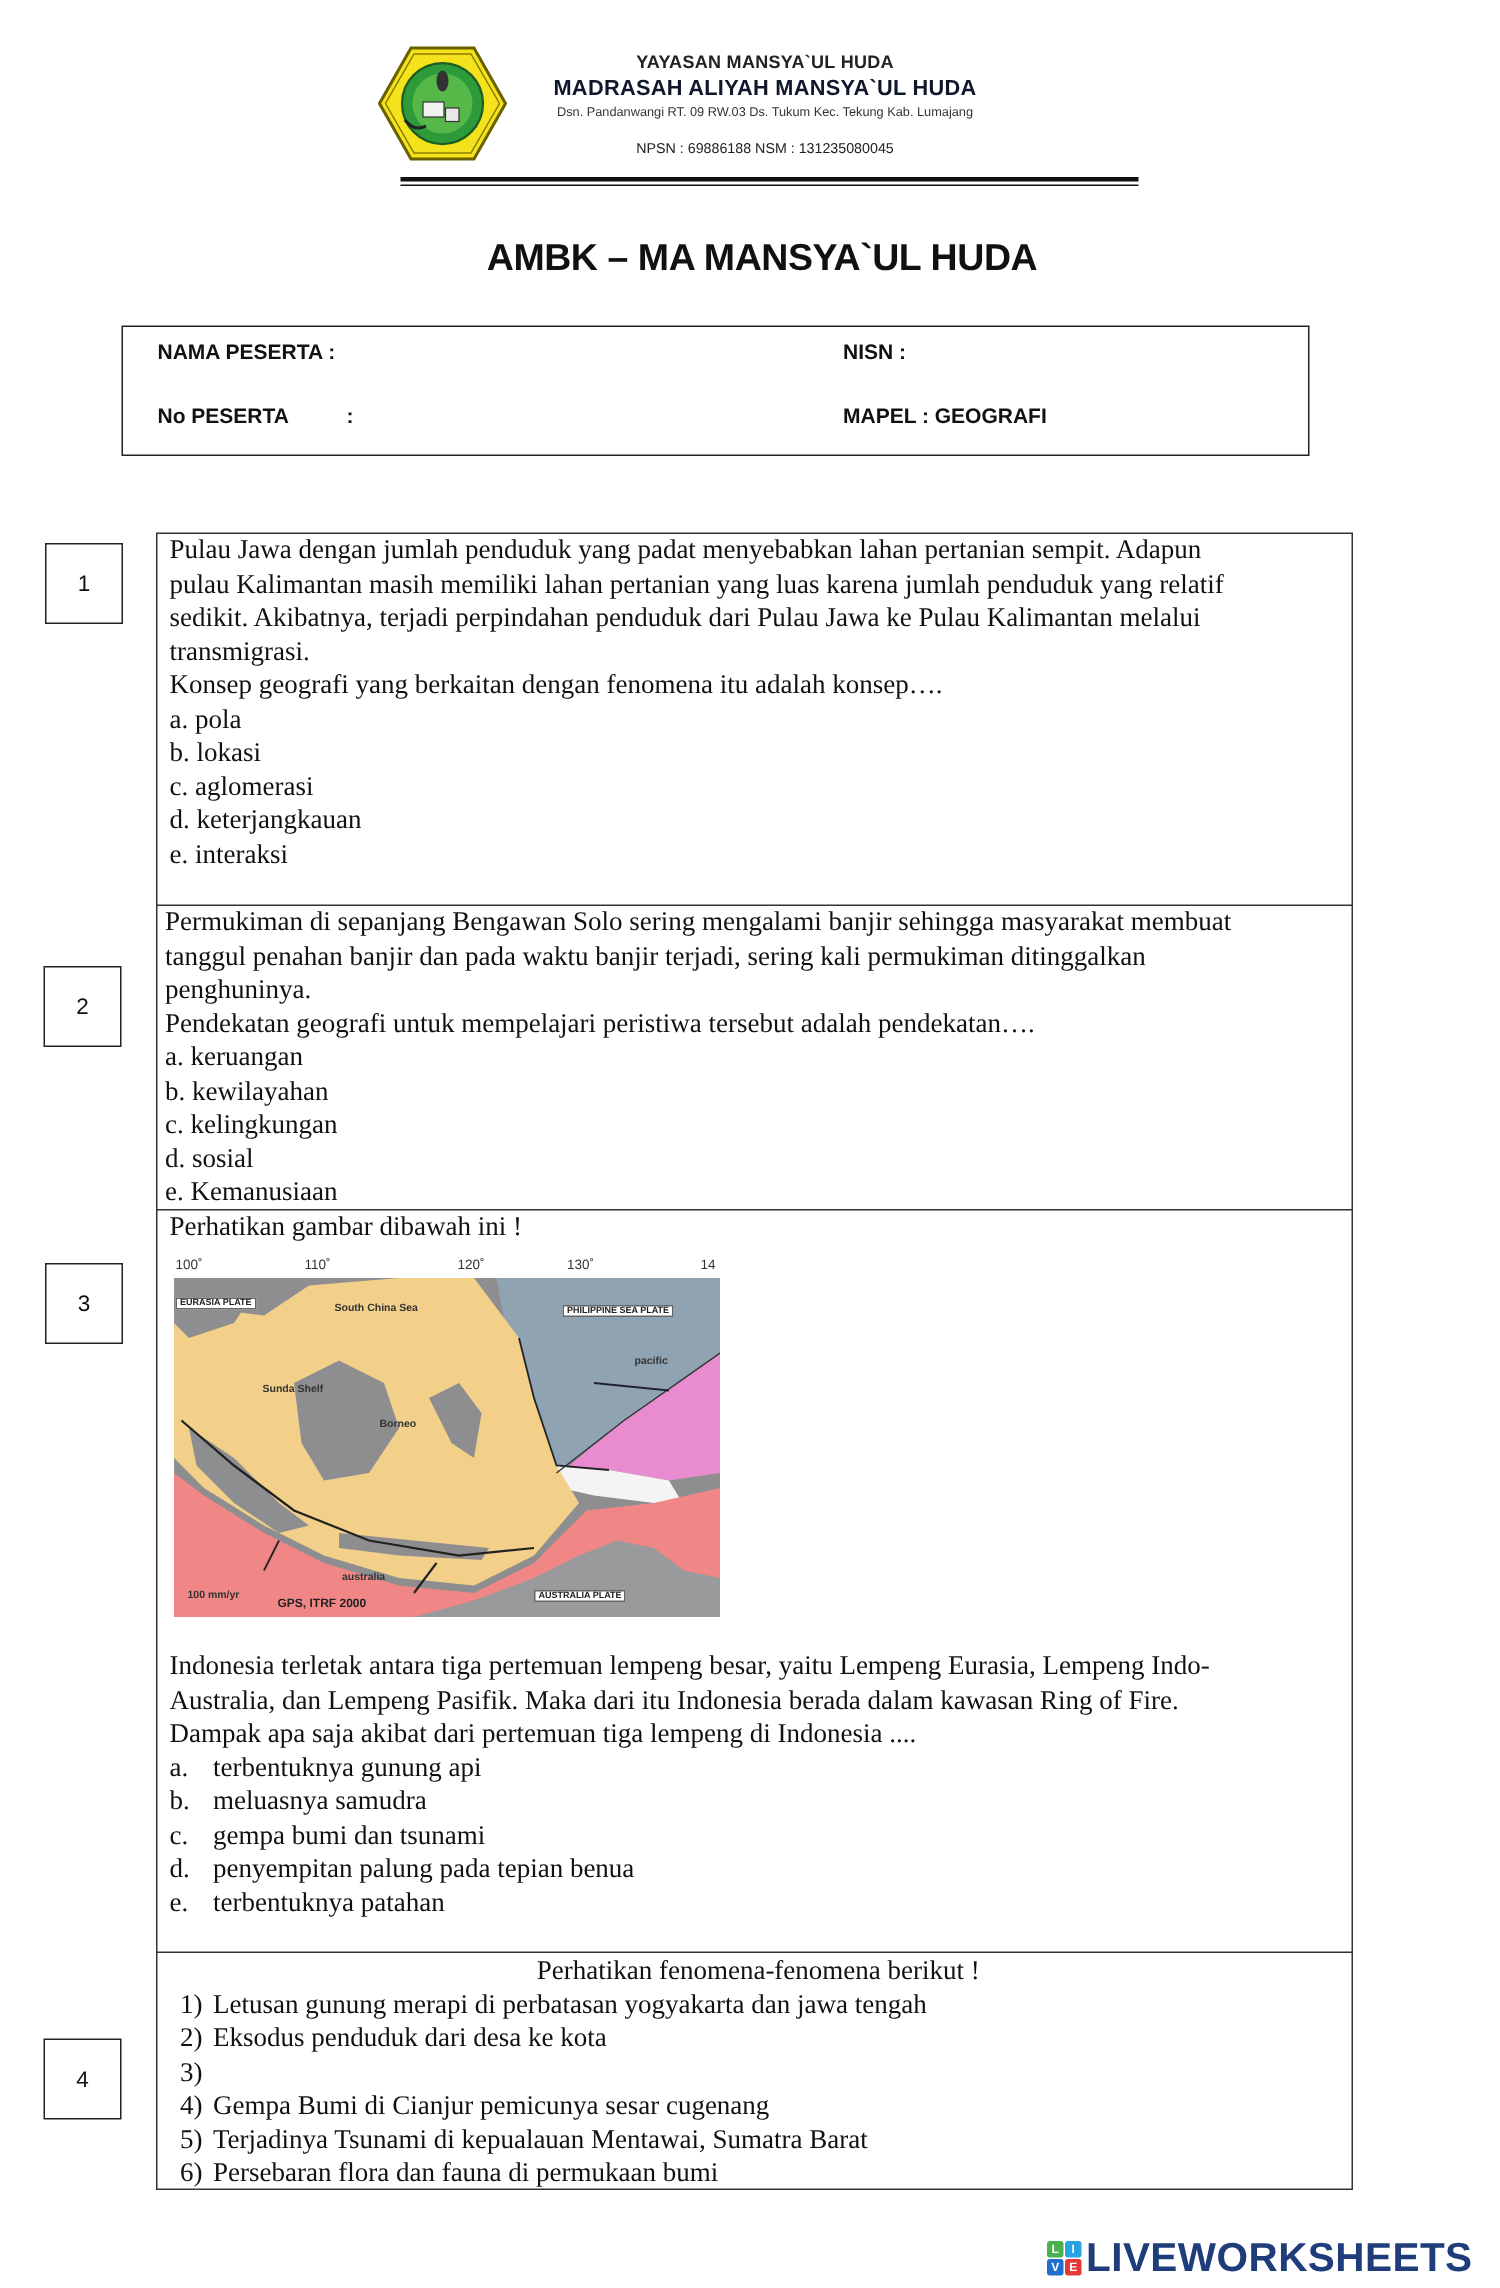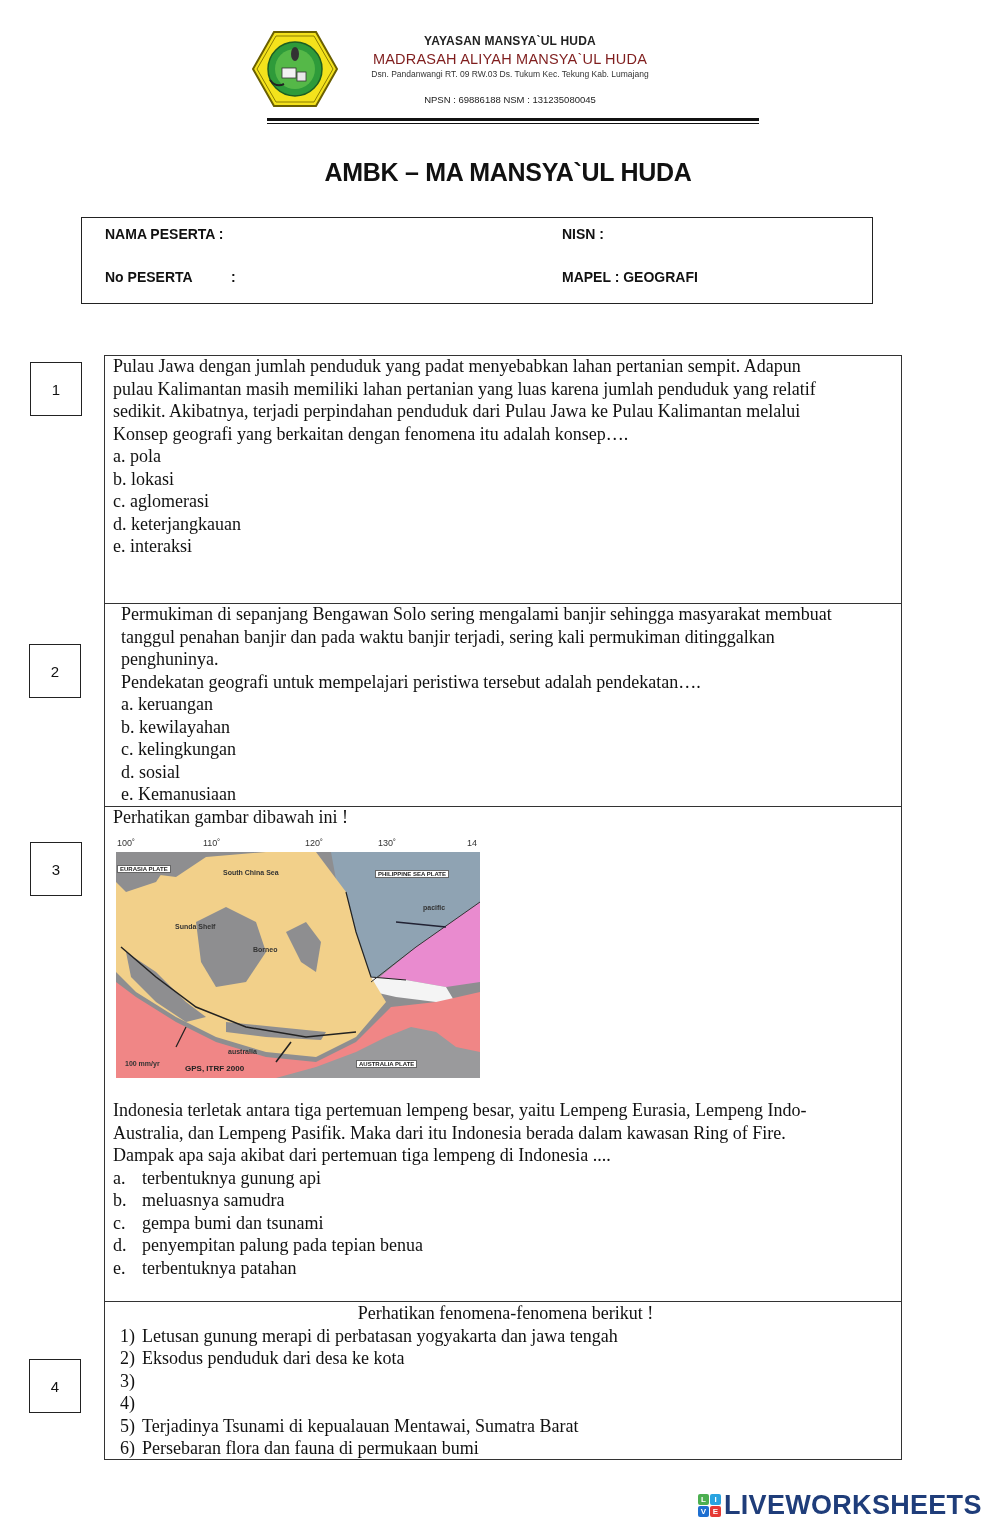--- a/index.html
+++ b/index.html
@@ -1,21 +1,21 @@
 <!DOCTYPE html>
 <html><head>
 <meta charset="utf-8">
 <style>
   html, body { margin:0; padding:0; background:#ffffff; }
   body { width:1000px; height:1525px; position:relative; overflow:hidden; font-family:"DejaVu Serif", serif; color:#111; }
   .abs { position:absolute; }
   
   .logo { left:252px; top:30px; width:86px; height:78px; }
   .lh-line1 { left:360px; top:34px; width:300px; text-align:center; font-family:"Liberation Sans", sans-serif; font-size:12px; font-weight:bold; color:#222; letter-spacing:0.2px; }
-  .lh-line2 { left:360px; top:51px; width:300px; text-align:center; font-family:"Liberation Sans", sans-serif; font-size:14.5px; font-weight:normal; color:#7f1d1d; letter-spacing:0.2px; }
+  .lh-line2 { left:360px; top:51px; width:300px; text-align:center; font-family:"Liberation Sans", sans-serif; font-size:14.5px; font-weight:bold; color:#0f172a; letter-spacing:0.2px; }
   .lh-line3 { left:360px; top:69px; width:300px; text-align:center; font-family:"Liberation Sans", sans-serif; font-size:8.5px; color:#333; }
   .lh-line4 { left:360px; top:94px; width:300px; text-align:center; font-family:"Liberation Sans", sans-serif; font-size:9.5px; color:#222; }
   .rule-thick { left:267px; top:118px; width:492px; height:3px; background:#111; }
   .rule-thin { left:267px; top:123px; width:492px; height:1px; background:#111; }
   .doc-title { left:0; top:158px; width:1016px; text-align:center; font-family:"Liberation Sans", sans-serif; font-size:25px; font-weight:bold; color:#111; letter-spacing:-0.3px; }
   
   .info-box { left:81px; top:217px; width:792px; height:87px; border:1.5px solid #222; box-sizing:border-box; }
   .info-label { font-family:"Liberation Sans", sans-serif; font-size:14px; font-weight:bold; color:#111; }
   
   .qnum { width:50px; height:50px; border:1.5px solid #222; box-sizing:border-box; display:flex; align-items:center; justify-content:center; font-family:"Liberation Sans", sans-serif; font-size:15px; color:#111; }
@@ -81,29 +81,30 @@
 
 <div class="abs qtable"></div>
 <div class="abs qrow-div" style="top:603px;"></div>
 <div class="abs qrow-div" style="top:806px;"></div>
 <div class="abs qrow-div" style="top:1301px;"></div>
 
 <div class="abs qtext" style="left:113px; top:355px; width:785px;">
   <p>Pulau Jawa dengan jumlah penduduk yang padat menyebabkan lahan pertanian sempit. Adapun</p>
   <p>pulau Kalimantan masih memiliki lahan pertanian yang luas karena jumlah penduduk yang relatif</p>
   <p>sedikit. Akibatnya, terjadi perpindahan penduduk dari Pulau Jawa ke Pulau Kalimantan melalui</p>
+  <p>transmigrasi.</p>
   <p>Konsep geografi yang berkaitan dengan fenomena itu adalah konsep….</p>
   <p>a. pola</p>
   <p>b. lokasi</p>
   <p>c. aglomerasi</p>
   <p>d. keterjangkauan</p>
   <p>e. interaksi</p>
 </div>
 
-<div class="abs qtext" style="left:121px; top:603px; width:785px;">
+<div class="abs qtext" style="left:110px; top:603px; width:785px;">
   <p>Permukiman di sepanjang Bengawan Solo sering mengalami banjir sehingga masyarakat membuat</p>
   <p>tanggul penahan banjir dan pada waktu banjir terjadi, sering kali permukiman ditinggalkan</p>
   <p>penghuninya.</p>
   <p>Pendekatan geografi untuk mempelajari peristiwa tersebut adalah pendekatan….</p>
   <p>a. keruangan</p>
   <p>b. kewilayahan</p>
   <p>c. kelingkungan</p>
   <p>d. sosial</p>
   <p>e. Kemanusiaan</p>
 </div>
@@ -193,20 +194,21 @@
     </div>
   <div class="opt-row">
       <span class="opt-letter">2)</span>
       <span>Eksodus penduduk dari desa ke kota</span>
     </div>
   <div class="opt-row">
       <span class="opt-letter">3)</span>
     </div>
   <div class="opt-row">
       <span class="opt-letter">4)</span>
+      <span>Gempa Bumi di Cianjur pemicunya sesar cugenang</span>
     </div>
   <div class="opt-row">
       <span class="opt-letter">5)</span>
       <span>Terjadinya Tsunami di kepualauan Mentawai, Sumatra Barat</span>
     </div>
   <div class="opt-row">
       <span class="opt-letter">6)</span>
       <span>Persebaran flora dan fauna di permukaan bumi</span>
     </div>
 </div>

